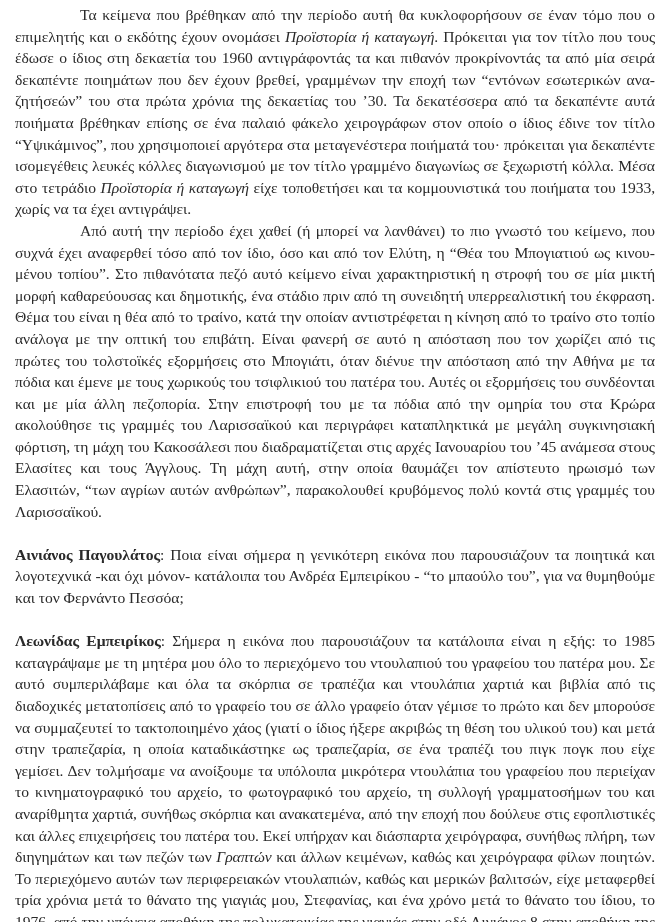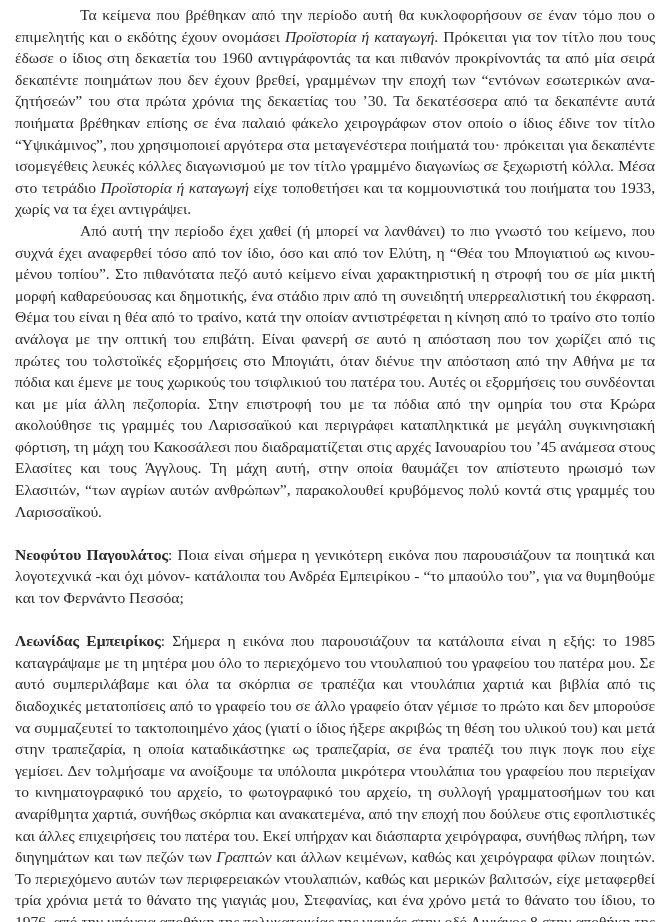--- a/index.html
+++ b/index.html
@@ -45,17 +45,17 @@
   </style>
 </head>
 <body>
 
 <div class="page">
 
   <p class="para indent"><span>Τα κείμενα που βρέθηκαν από την περίοδο αυτή θα κυκλοφορήσουν σε έναν τόμο που ο επιμελητής και ο εκδότης έχουν ονομάσει </span><em>Προϊστορία ή καταγωγή</em><span>. Πρόκειται για τον τίτλο που τους έδωσε ο ίδιος στη δεκαετία του 1960 αντιγράφοντάς τα και πιθανόν προκρίνοντάς τα από μία σειρά δεκαπέντε ποιημάτων που δεν έχουν βρεθεί, γραμμένων την εποχή των “εντόνων εσωτερικών ανα­ζητήσεών” του στα πρώτα χρόνια της δεκαετίας του ’30. Τα δεκατέσσερα από τα δεκαπέντε αυτά ποιήματα βρέθηκαν επίσης σε ένα παλαιό φάκελο χειρογράφων στον οποίο ο ίδιος έδινε τον τίτλο “Υψικάμινος”, που χρησιμοποιεί αργότερα στα μεταγενέστερα ποιήματά του· πρόκειται για δεκαπέ­ντε ισομεγέθεις λευκές κόλλες διαγωνισμού με τον τίτλο γραμμένο διαγωνίως σε ξεχωριστή κόλλα. Μέσα στο τετράδιο </span><em>Προϊστορία ή καταγωγή</em><span> είχε τοποθετήσει και τα κομμουνιστικά του ποιήματα του 1933, χωρίς να τα έχει αντιγράψει.</span></p>
 
   <p class="para indent"><span>Από αυτή την περίοδο έχει χαθεί (ή μπορεί να λανθάνει) το πιο γνωστό του κείμενο, που συχνά έχει αναφερθεί τόσο από τον ίδιο, όσο και από τον Ελύτη, η “Θέα του Μπογιατιού ως κινου­μένου τοπίου”. Στο πιθανότατα πεζό αυτό κείμενο είναι χαρακτηριστική η στροφή του σε μία μικτή μορφή καθαρεύουσας και δημοτικής, ένα στάδιο πριν από τη συνειδητή υπερρεαλιστική του έκφρα­ση. Θέμα του είναι η θέα από το τραίνο, κατά την οποίαν αντιστρέφεται η κίνηση από το τραίνο στο τοπίο ανάλογα με την οπτική του επιβάτη. Είναι φανερή σε αυτό η απόσταση που τον χωρίζει από τις πρώτες του τολστοϊκές εξορμήσεις στο Μπογιάτι, όταν διένυε την απόσταση από την Αθήνα με τα πόδια και έμενε με τους χωρικούς του τσιφλικιού του πατέρα του. Αυτές οι εξορμήσεις του συνδέο­νται και με μία άλλη πεζοπορία. Στην επιστροφή του με τα πόδια από την ομηρία του στα Κρώρα ακολούθησε τις γραμμές του Λαρισσαϊκού και περιγράφει καταπληκτικά με μεγάλη συγκινησιακή φόρτιση, τη μάχη του Κακοσάλεσι που διαδραματίζεται στις αρχές Ιανουαρίου του ’45 ανάμεσα στους Ελασίτες και τους Άγγλους. Τη μάχη αυτή, στην οποία θαυμάζει τον απίστευτο ηρωισμό των Ελασιτών, “των αγρίων αυτών ανθρώπων”, παρακολουθεί κρυβόμενος πολύ κοντά στις γραμμές του Λαρισσαϊκού.</span></p>
 
-  <p class="para gap-before"><span class="speaker">Νεοφύτου Παγουλάτος</span><span>: Ποια είναι σήμερα η γενικότερη εικόνα που παρουσιάζουν τα ποιητικά και λογοτεχνικά -και όχι μόνον- κατάλοιπα του Ανδρέα Εμπειρίκου - “το μπαούλο του”, για να θυμηθού­με και τον Φερνάντο Πεσσόα;</span></p>
+  <p class="para gap-before"><span class="speaker">Αινιάνος Παγουλάτος</span><span>: Ποια είναι σήμερα η γενικότερη εικόνα που παρουσιάζουν τα ποιητικά και λογοτεχνικά -και όχι μόνον- κατάλοιπα του Ανδρέα Εμπειρίκου - “το μπαούλο του”, για να θυμηθού­με και τον Φερνάντο Πεσσόα;</span></p>
 
   <p class="para gap-before"><span class="speaker">Λεωνίδας Εμπειρίκος</span><span>: Σήμερα η εικόνα που παρουσιάζουν τα κατάλοιπα είναι η εξής: το 1985 καταγράψαμε με τη μητέρα μου όλο το περιεχόμενο του ντουλαπιού του γραφείου του πατέρα μου. Σε αυτό συμπεριλάβαμε και όλα τα σκόρπια σε τραπέζια και ντουλάπια χαρτιά και βιβλία από τις διαδοχικές μετατοπίσεις από το γραφείο του σε άλλο γραφείο όταν γέμισε το πρώτο και δεν μπορού­σε να συμμαζευτεί το τακτοποιημένο χάος (γιατί ο ίδιος ήξερε ακριβώς τη θέση του υλικού του) και μετά στην τραπεζαρία, η οποία καταδικάστηκε ως τραπεζαρία, σε ένα τραπέζι του πιγκ πογκ που είχε γεμίσει. Δεν τολμήσαμε να ανοίξουμε τα υπόλοιπα μικρότερα ντουλάπια του γραφείου που περιείχαν το κινηματογραφικό του αρχείο, το φωτογραφικό του αρχείο, τη συλλογή γραμματοσήμων του και αναρίθμητα χαρτιά, συνήθως σκόρπια και ανακατεμένα, από την εποχή που δούλευε στις εφοπλιστι­κές και άλλες επιχειρήσεις του πατέρα του. Εκεί υπήρχαν και διάσπαρτα χειρόγραφα, συνήθως πλή­ρη, των διηγημάτων και των πεζών των </span><em>Γραπτών</em><span> και άλλων κειμένων, καθώς και χειρόγραφα φίλων ποιητών. Το περιεχόμενο αυτών των περιφερειακών ντουλαπιών, καθώς και μερικών βαλιτσών, είχε μεταφερθεί τρία χρόνια μετά το θάνατο της γιαγιάς μου, Στεφανίας, και ένα χρόνο μετά το θάνατο του ίδιου, το 1976, από την υπόγεια αποθήκη της πολυκατοικίας της γιαγιάς στην οδό Αινιάνος 8 στην αποθήκη της οδού Νεοφύτου Βάμβα 6, του οικογενειακού μας σπιτιού, χωρίς όμως να έχει κατόπιν μετακινηθεί από την οδόν Αινιάνος στην οδό Μονής Πετράκη, όπου εγκαταστάθηκαν οι γονείς μου όταν επέστρεψαν από το Παρίσι το 1954.</span></p>
 
 </div>
 
 </body></html>

